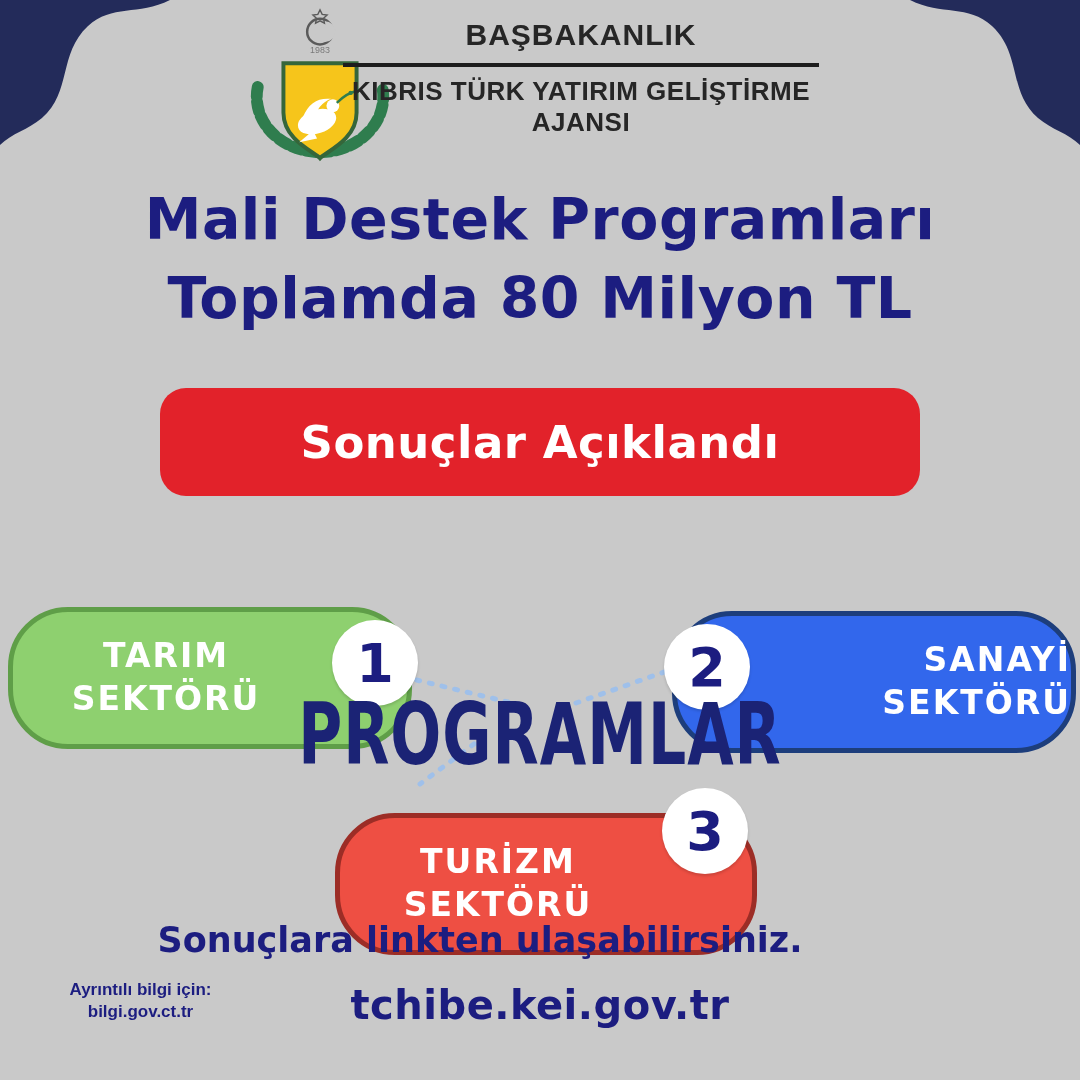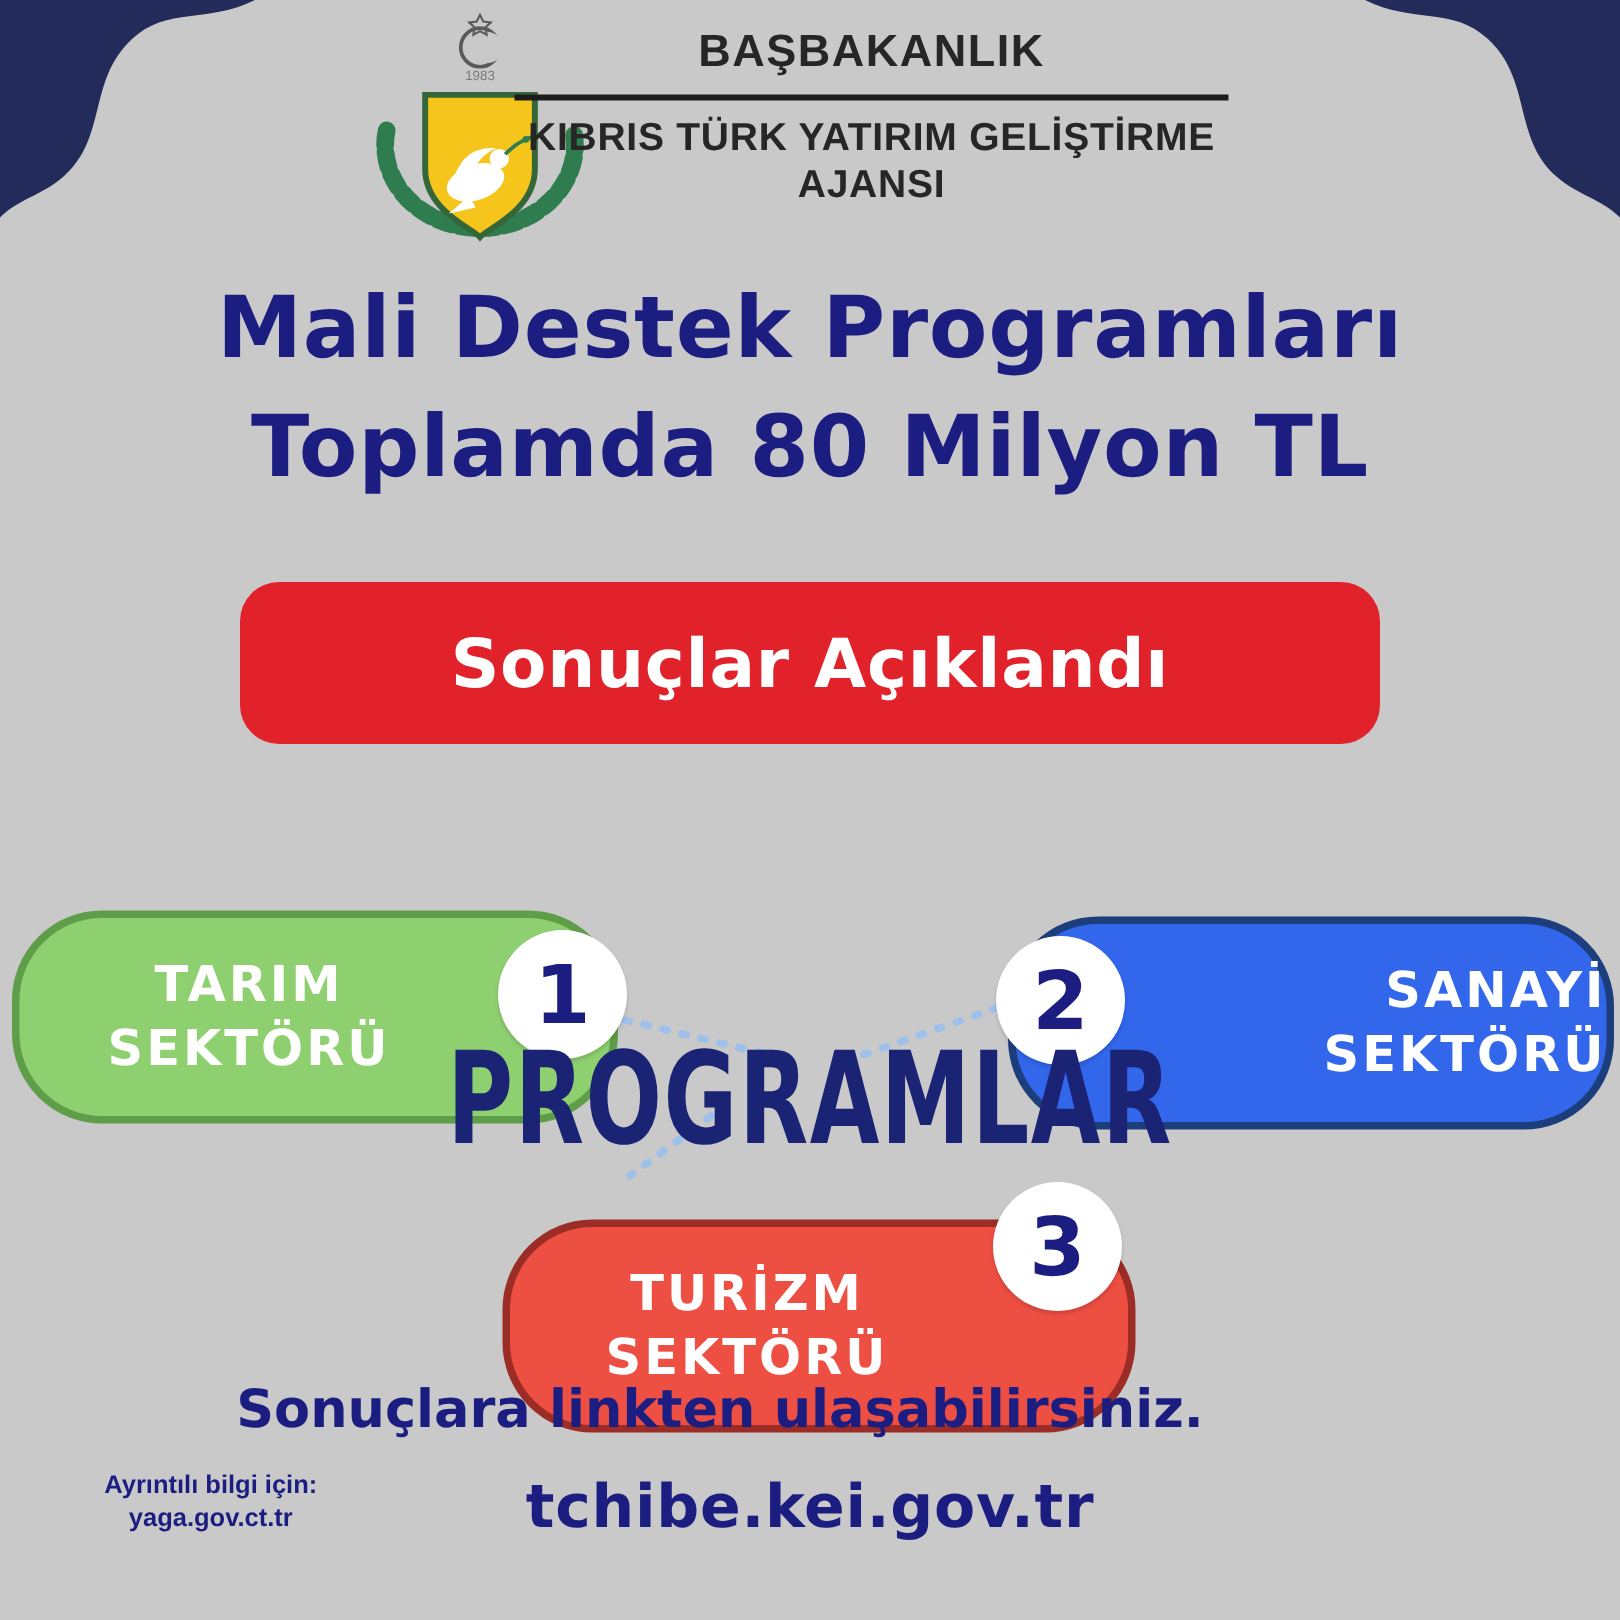--- a/index.html
+++ b/index.html
@@ -154,16 +154,16 @@
   </div>
 
   <div class="center-label">
     <span>PROGRAMLAR</span>
   </div>
 
   <div class="results-note">Sonuçlara linkten ulaşabilirsiniz.</div>
   <div class="results-link">tchibe.kei.gov.tr</div>
   <div class="info-block">
     <div>Ayrıntılı bilgi için:</div>
-    <div>yaga.gov.ct.tr</div>
+    <div>bilgi.gov.ct.tr</div>
   </div>
 
 </div>
 
 </body></html>

